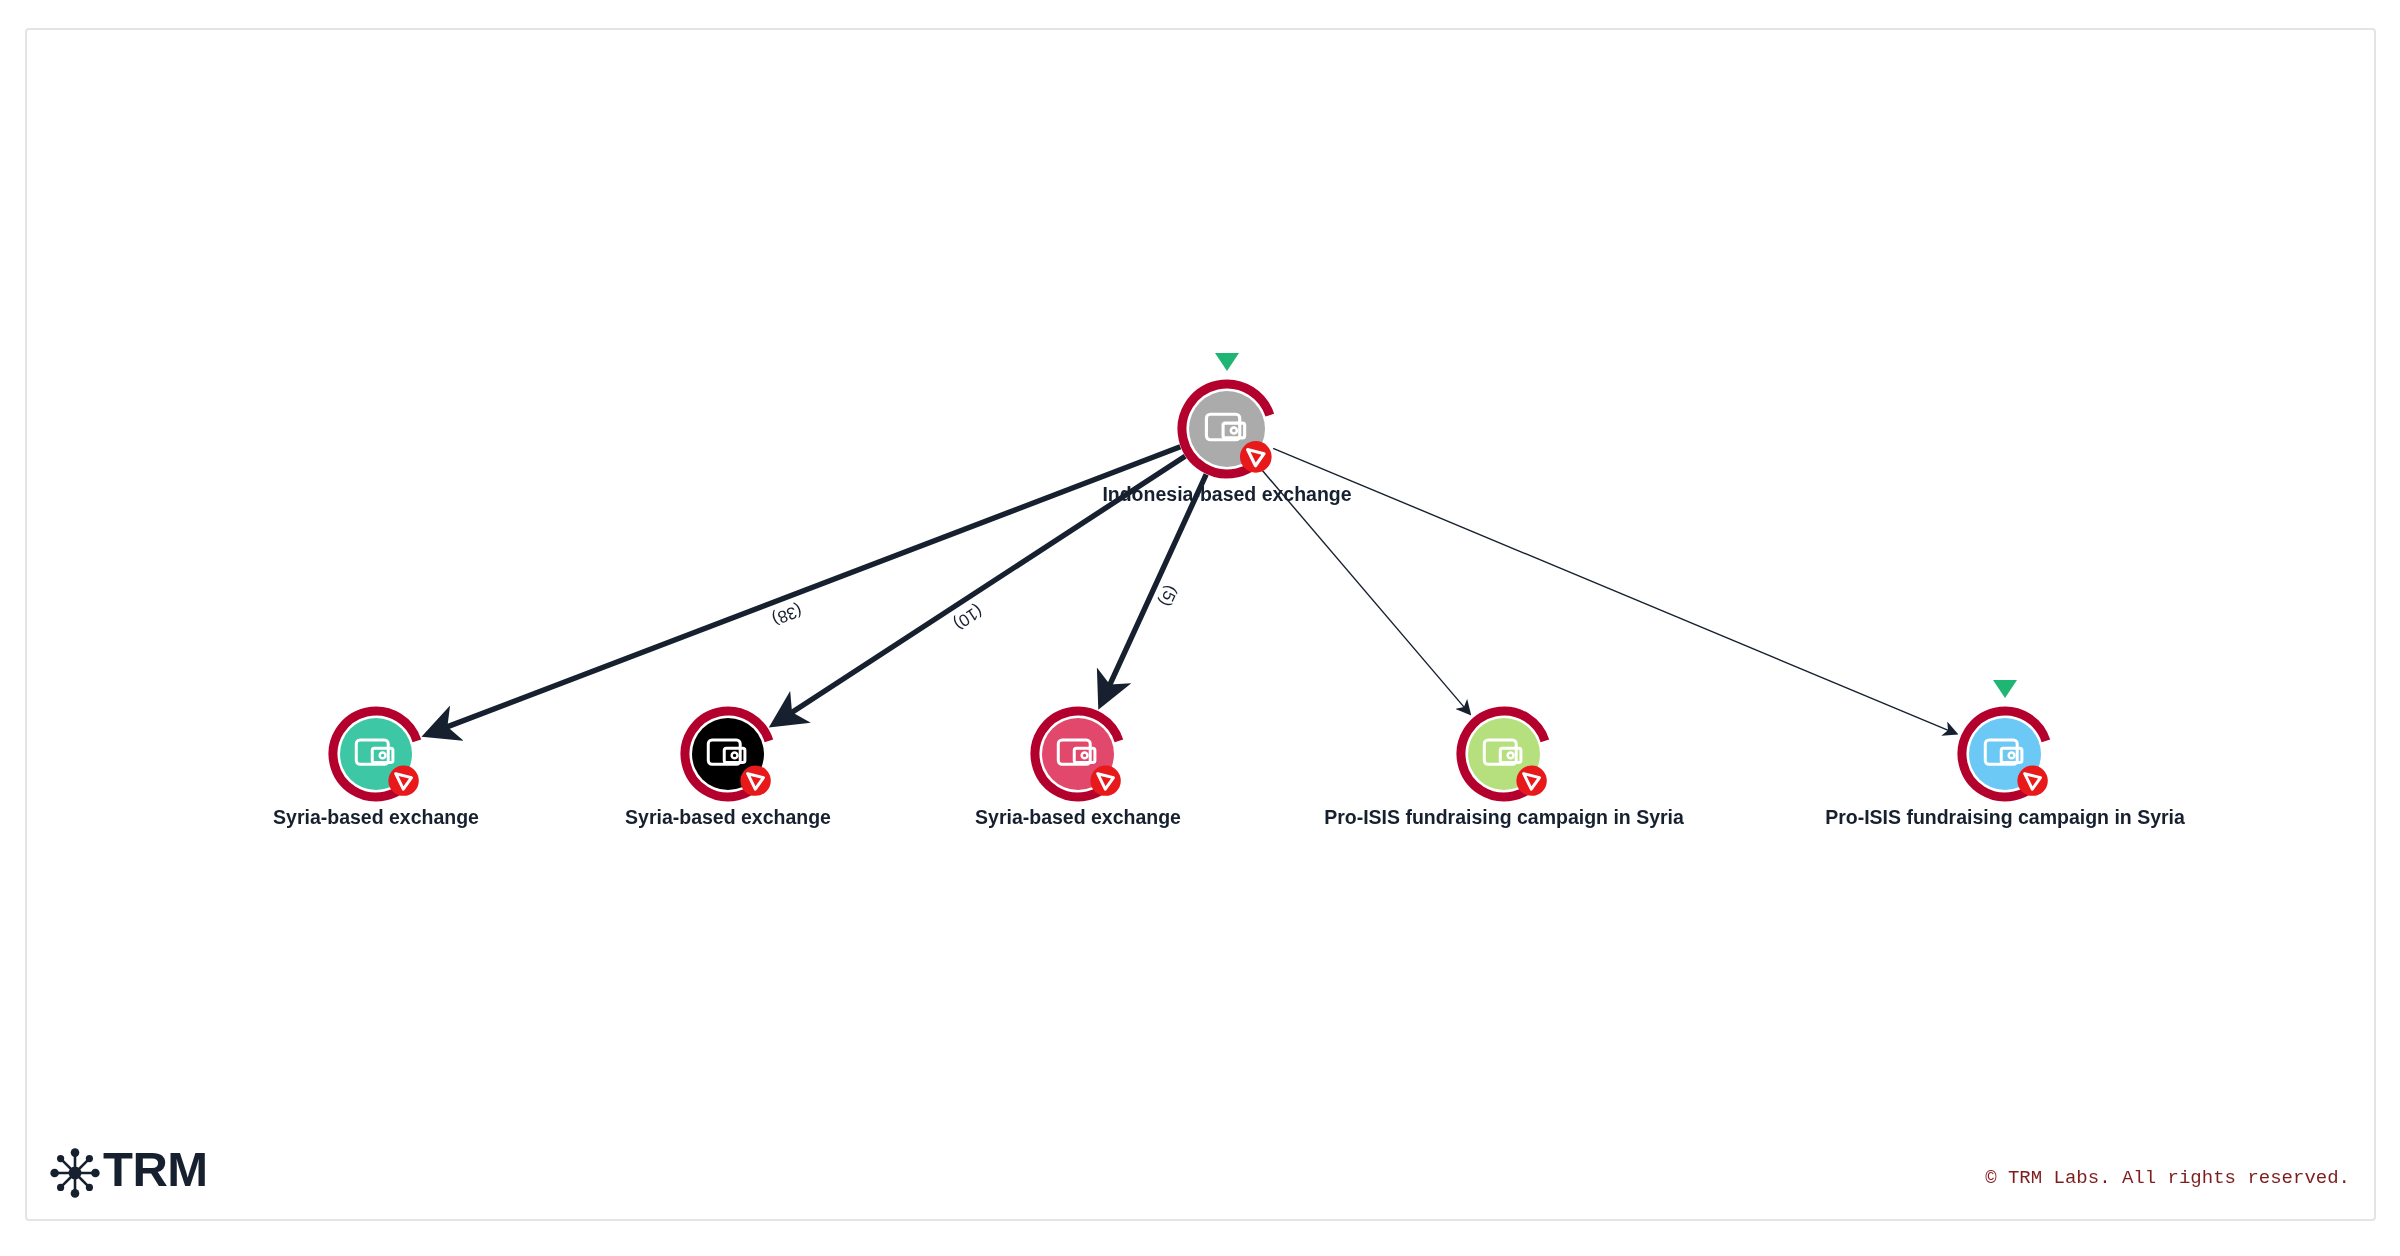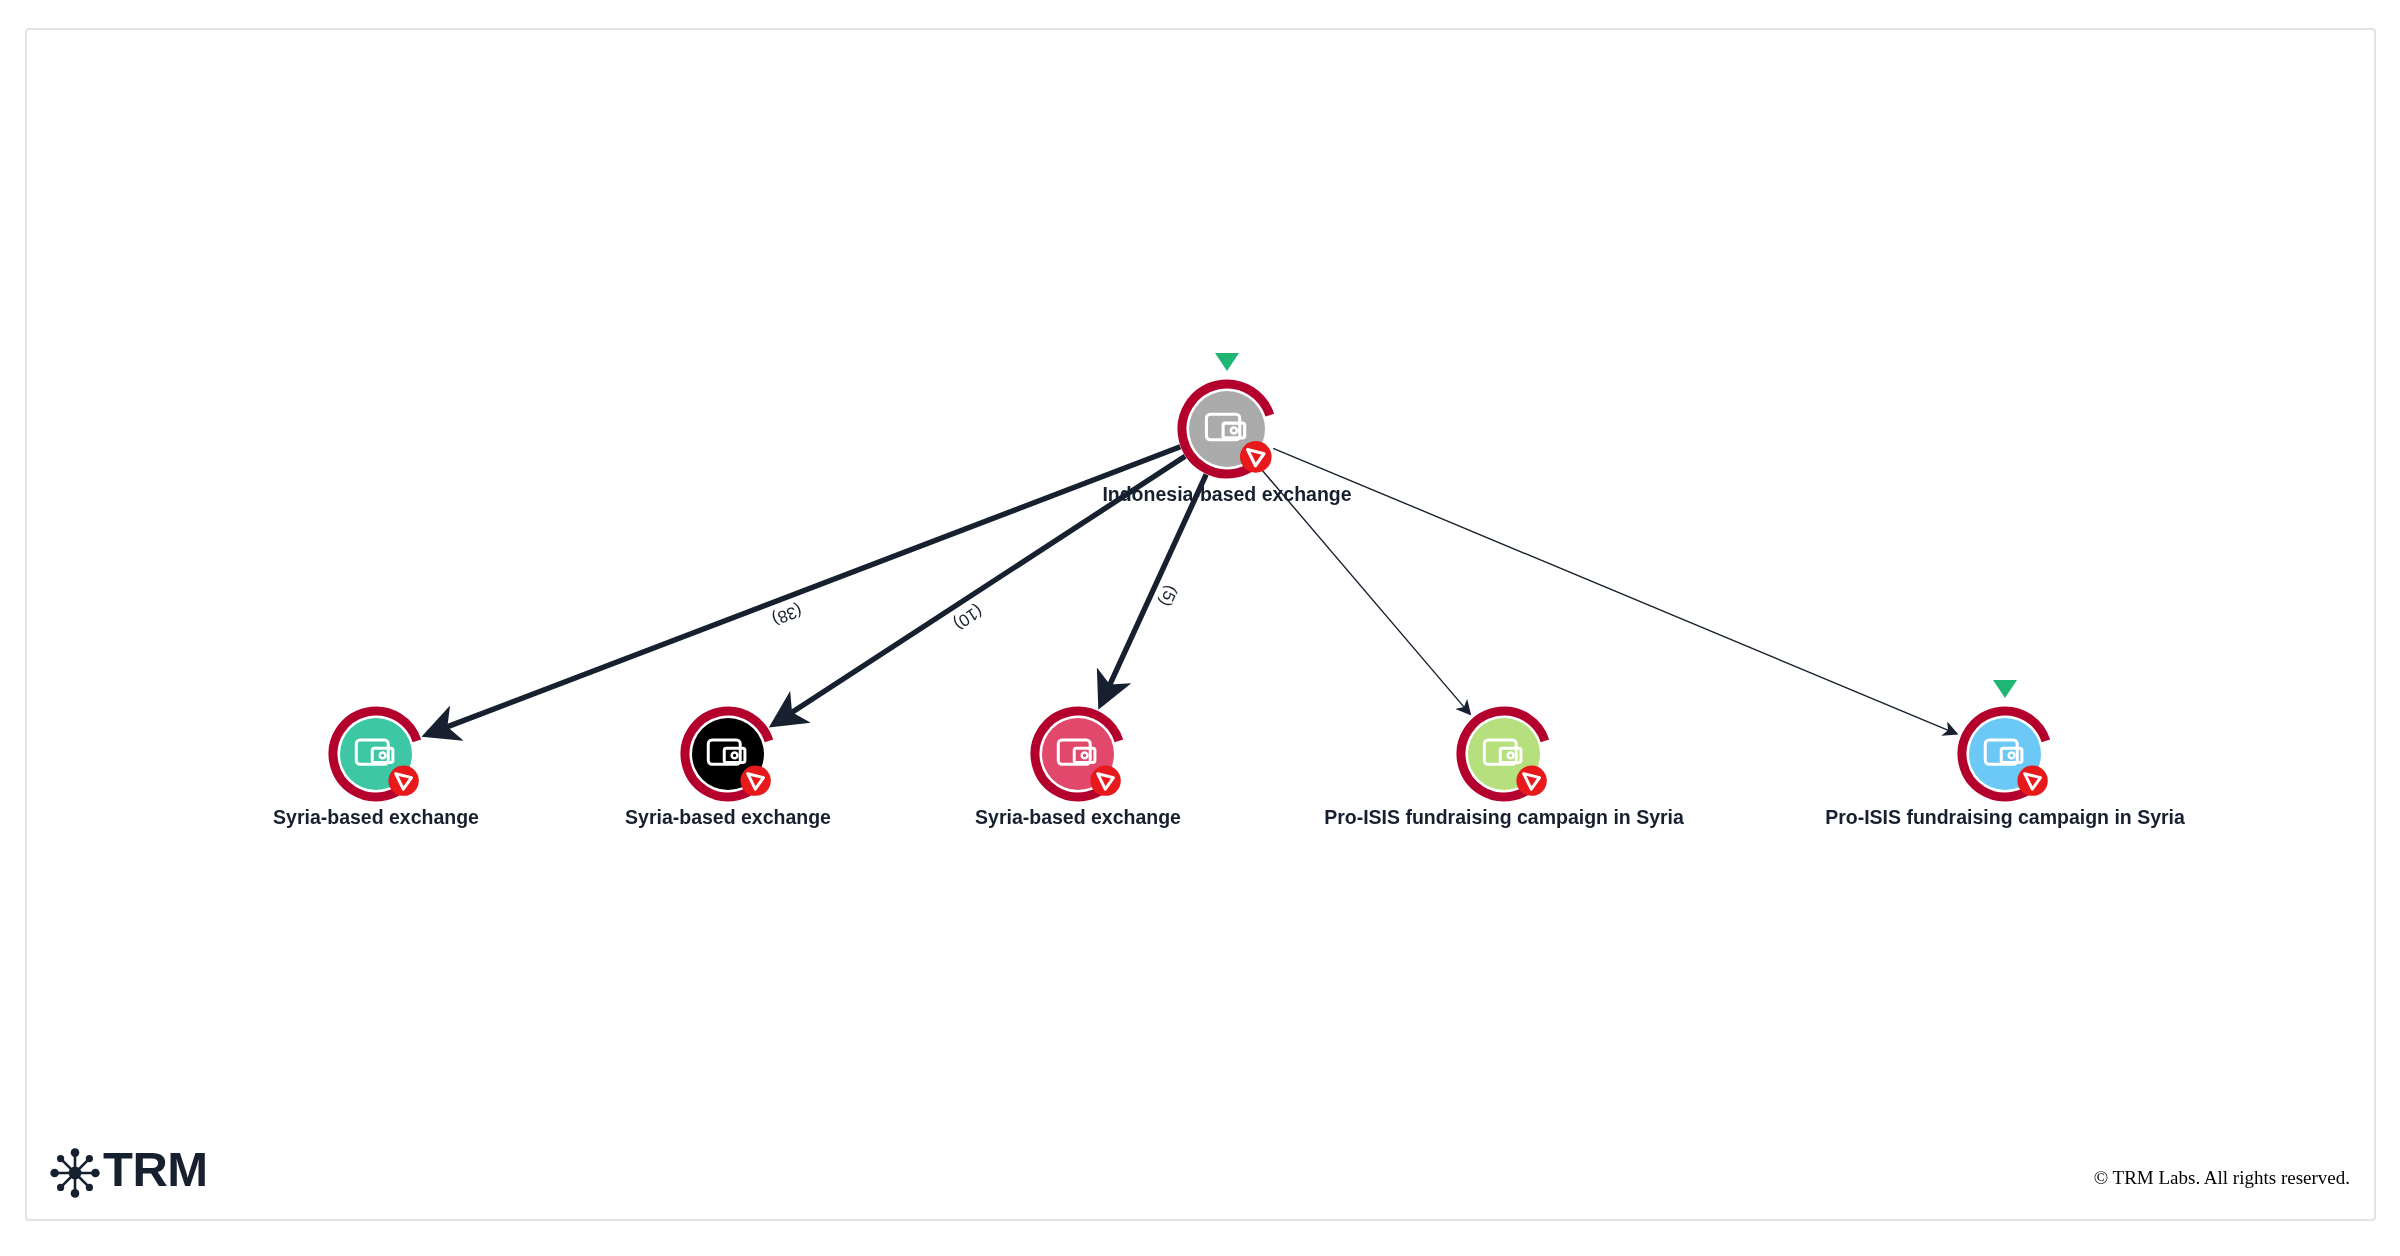--- a/index.html
+++ b/index.html
@@ -53,23 +53,23 @@
     font-weight: bold;
     font-size: 49px;
     letter-spacing: -0.5px;
     color: #16202f;
     line-height: 1;
   }
   #copyright {
     position: absolute;
     right: 24px;
     bottom: 30px;
-    font-family: Liberation Serif, serif;
+    font-family: Liberation Mono, monospace;
     font-size: 19px;
-    color: #000000;
+    color: #7f1d1d;
     white-space: nowrap;
   }
 
   .node-label {
     font-family: "Liberation Sans", sans-serif;
     font-weight: bold;
     font-size: 19.5px;
     fill: #16202f;
   }
   .edge-label {

